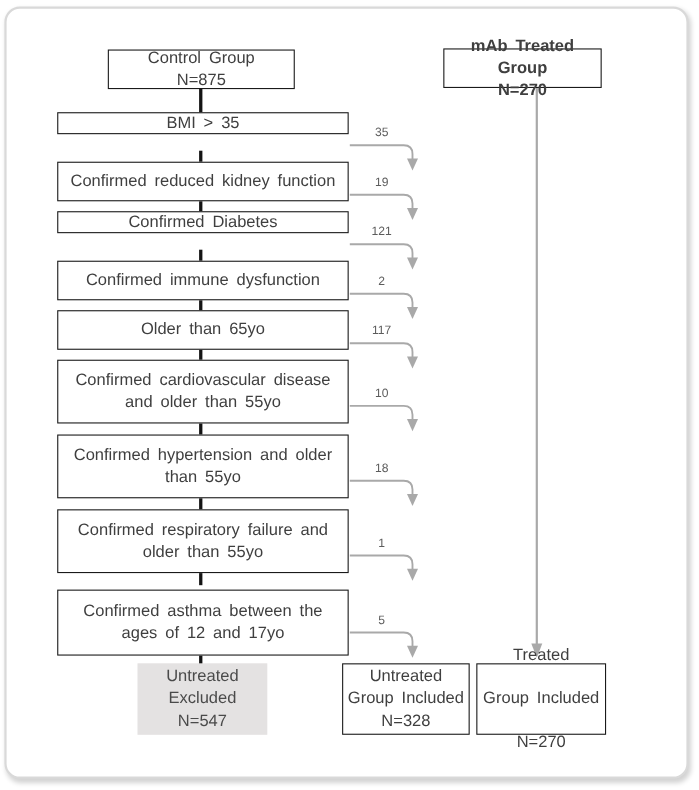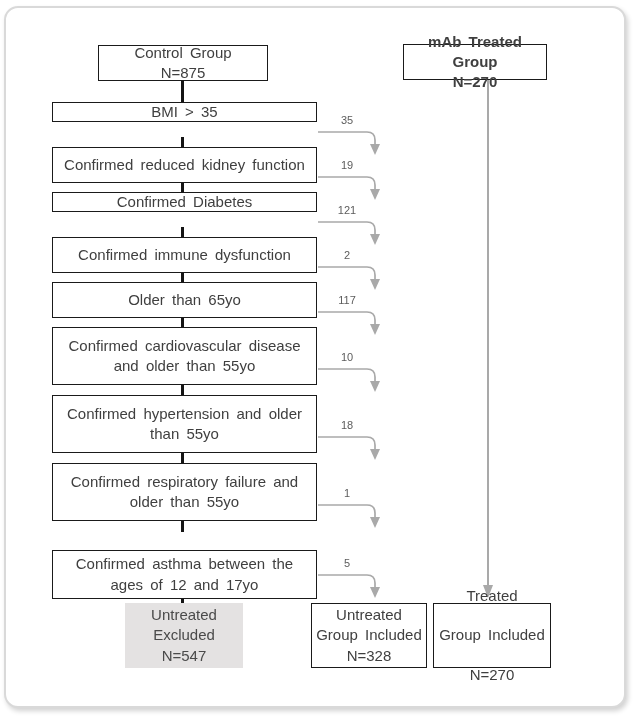--- a/index.html
+++ b/index.html
@@ -72,21 +72,21 @@
 </div>
 <div class="box exc-box" style="top:327px;height:58px;">
   <span>Confirmed cardiovascular disease and older than 55yo</span>
 </div>
 <div class="box exc-box" style="top:395px;height:58px;">
   <span>Confirmed hypertension and older than 55yo</span>
 </div>
 <div class="box exc-box" style="top:463px;height:58px;">
   <span>Confirmed respiratory failure and older than 55yo</span>
 </div>
-<div class="box exc-box" style="top:550px;height:49px;">
+<div class="box exc-box" style="top:536px;height:60px;">
   <span>Confirmed asthma between the ages of 12 and 17yo</span>
 </div>
 
 <svg class="exc-arrow" style="top:110px;" viewBox="0 0 72 46">
   <text x="30" y="14">35</text>
   <path class="arr" d="M1,22 H50 Q58,22 58,30 V35"></path>
   <polygon class="arrhead" points="53,34 63,34 58,45"></polygon>
 </svg>
 <svg class="exc-arrow" style="top:155px;" viewBox="0 0 72 46">
   <text x="30" y="14">19</text>

